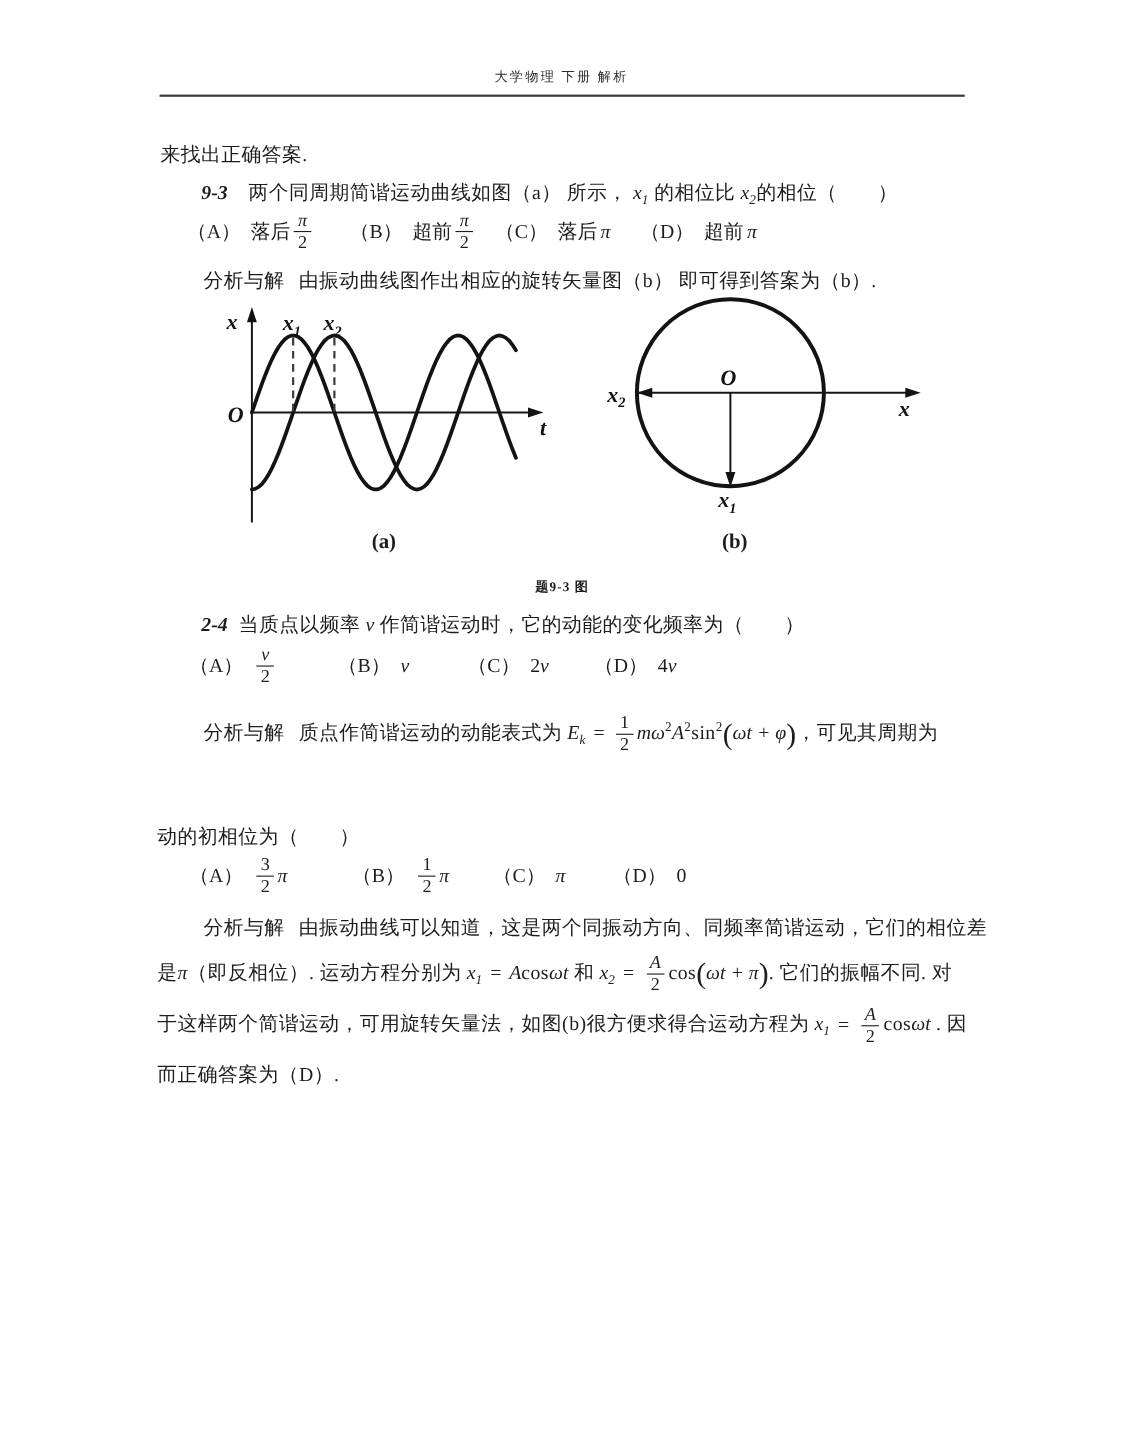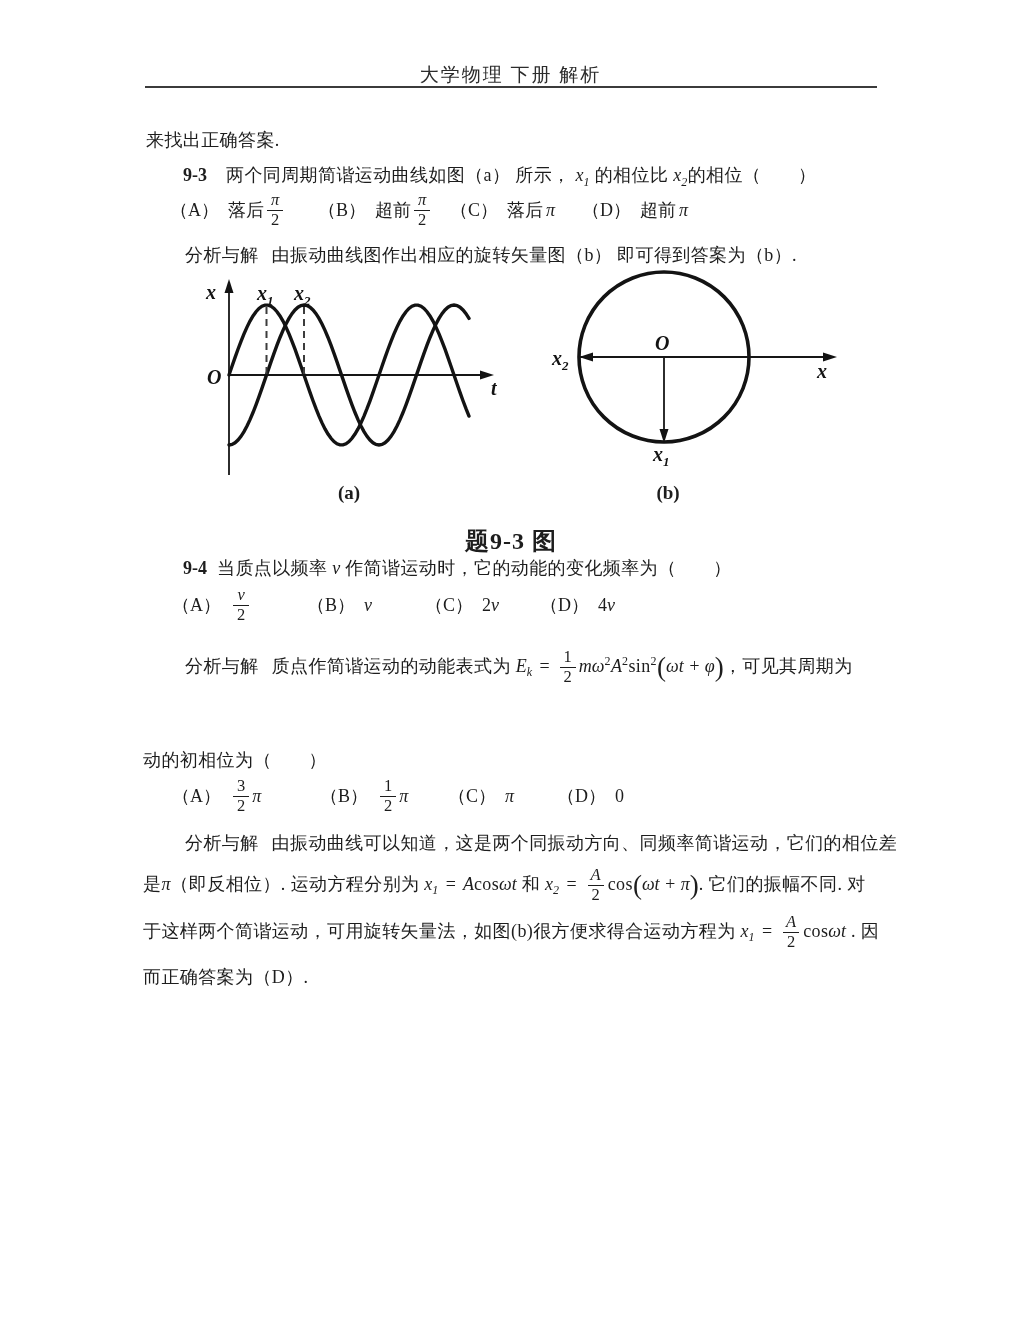--- a/index.html
+++ b/index.html
@@ -1,39 +1,39 @@
 <!DOCTYPE html>
 <html><head>
 <meta charset="utf-8">
 <style>
   html,body{margin:0;padding:0;background:#ffffff;}
   .page{position:relative;width:1021px;height:1321px;background:#ffffff;
         font-family:"Liberation Serif","DejaVu Serif",serif;color:#1d1d1d;font-size:18px;}
   .abs{position:absolute;white-space:nowrap;line-height:1.35;letter-spacing:.4px;}
   .htitle{position:absolute;top:62px;left:0;width:1021px;text-align:center;
-          font-size:19px;letter-spacing:2px;color:#2c2c2c;}
+          font-size:12px;letter-spacing:2px;color:#2c2c2c;}
   .hrule{position:absolute;top:86px;left:145px;width:732px;height:2px;background:#3b3b3b;}
-  .pnum{font-weight:bold;margin-right:19px;letter-spacing:0;}
+  .pnum{font-weight:bold;margin-right:19px;letter-spacing:0;font-style:italic;}
   .pnum.tight{margin-right:10px;}
   .alabel{font-weight:normal;margin-right:13px;}
   .olabel{margin-right:9px;}
   .var{font-style:italic;letter-spacing:0;}
   sub{font-size:12px;font-style:italic;}
   sup{font-size:12px;}
   .frac{display:inline-flex;flex-direction:column;align-items:center;vertical-align:middle;
         font-size:16.5px;line-height:1.12;letter-spacing:0;margin:0 3px;}
   .frac .num{padding:0 4px 1px;}
   .frac .den{border-top:1.5px solid #1d1d1d;padding:0 4px;}
   .eqs{margin:0 7px;letter-spacing:0;}
   .bigp{font-size:27px;vertical-align:middle;letter-spacing:0;line-height:1;}
   .pi{font-style:italic;letter-spacing:0;}
   .optrow{position:absolute;left:0;width:1021px;}
   .opt{position:absolute;top:0;height:100%;display:flex;align-items:center;}
   .sublabel{position:absolute;font-weight:bold;font-size:19px;text-align:center;width:60px;}
-  .caption{position:absolute;font-weight:bold;font-size:24px;text-align:center;letter-spacing:1px;}
+  .caption{position:absolute;font-weight:bold;font-size:12px;text-align:center;letter-spacing:1px;}
   .fig{position:absolute;overflow:visible;}
   .ax{stroke:#161616;stroke-width:1.8;fill:none;}
   .curve{stroke:#131313;stroke-width:3.4;fill:none;stroke-linecap:round;}
   .dash{stroke:#3c3c3c;stroke-width:2;stroke-dasharray:7 5;fill:none;}
   .circ{stroke:#131313;stroke-width:3.6;fill:none;}
   .ah{fill:#131313;stroke:none;}
   .svgt{font-family:"Liberation Serif","DejaVu Serif",serif;font-style:italic;
         font-weight:bold;font-size:20px;fill:#131313;}
   .ssub{font-size:13px;font-style:italic;}
 </style>
@@ -109,21 +109,21 @@
     <text class="svgt" x="115" y="88">O</text>
     <text class="svgt" x="277" y="116">x</text>
     <text class="svgt" x="12" y="103"><tspan>x</tspan><tspan class="ssub" dy="5">2</tspan></text>
     <text class="svgt" x="113" y="199"><tspan>x</tspan><tspan class="ssub" dy="5">1</tspan></text>
   </svg>
 
   <div class="sublabel" style="left:319px;top:482px">(a)</div>
   <div class="sublabel" style="left:638px;top:482px">(b)</div>
   <div class="caption" style="left:431px;top:525px;width:160px">题9-3 图</div>
 
-  <div class="abs" style="left:183px;top:556px"><span class="pnum tight">9-4</span><span>当质点以频率</span>
+  <div class="abs" style="left:183px;top:556px"><span class="pnum tight">2-4</span><span>当质点以频率</span>
     <span class="var">ν</span>
     <span>作简谐运动时，它的动能的变化频率为（　　）</span></div>
 
   <div class="optrow" style="top:581px;height:48px">
     <div class="opt" style="left:172px">
       <span class="olabel">（A）</span>
       <span class="frac">
           <span class="num var">v</span>
           <span class="den">2</span>
         </span>

